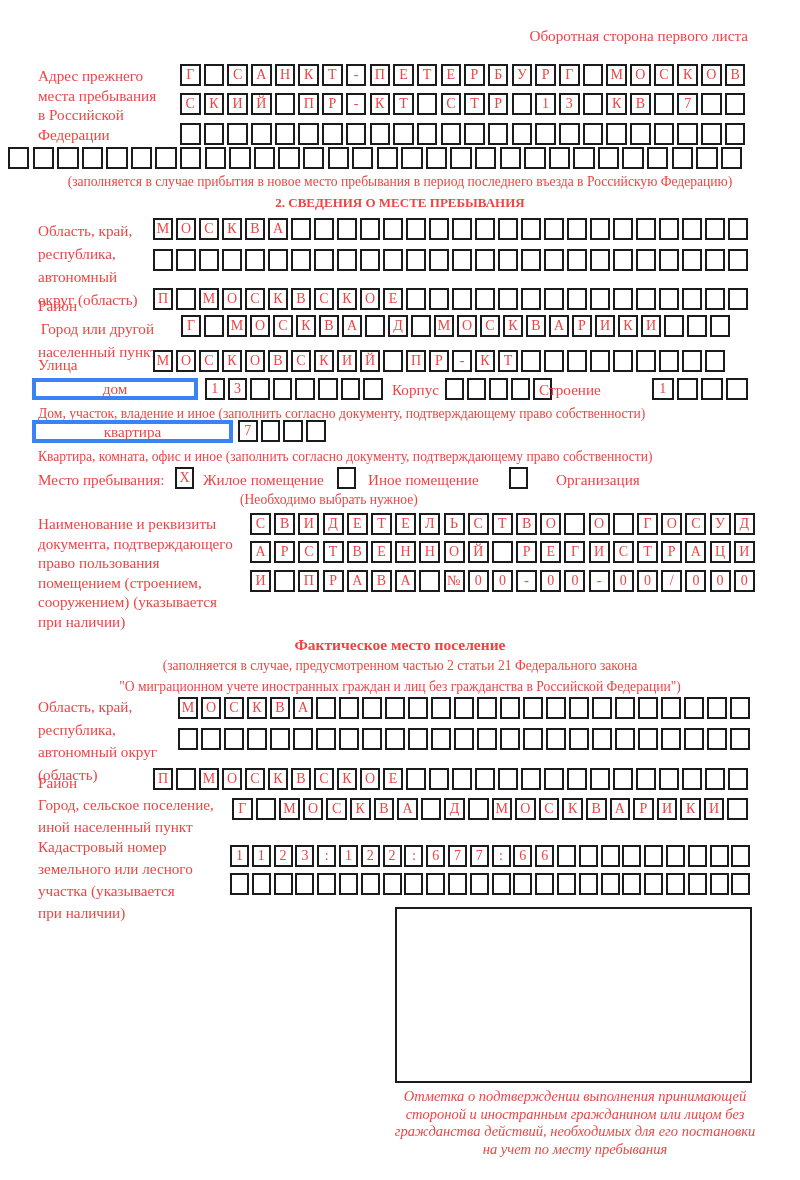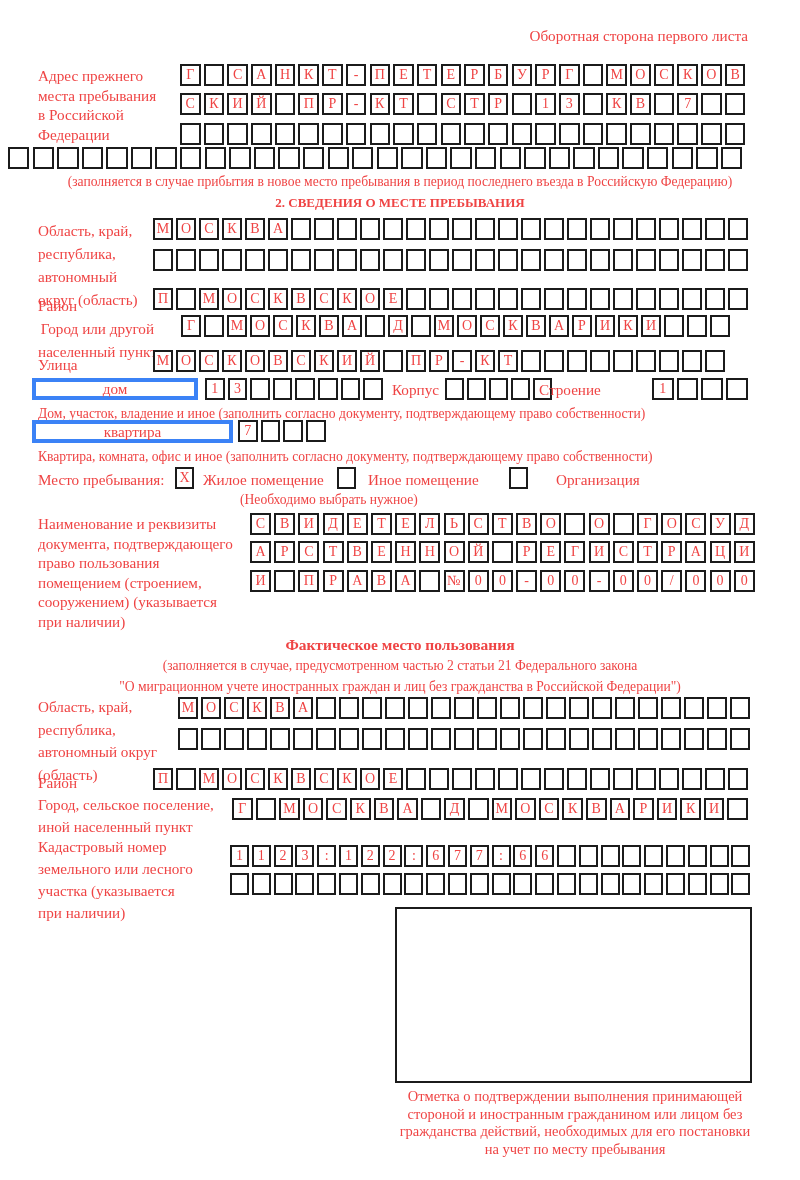--- a/index.html
+++ b/index.html
@@ -438,21 +438,21 @@
       <span class="cell">0</span>
       <span class="cell">-</span>
       <span class="cell">0</span>
       <span class="cell">0</span>
       <span class="cell">/</span>
       <span class="cell">0</span>
       <span class="cell">0</span>
       <span class="cell">0</span>
     </div>
 
-  <div class="abs title center" style="top:636px;font-size:15.5px;">Фактическое место пользования</div>
+  <div class="abs title center" style="top:636px;font-size:15.5px;">Фактическое место поселение</div>
   <div class="abs note center" style="top:658px;">(заполняется в случае, предусмотренном частью 2 статьи 21 Федерального закона</div>
   <div class="abs note center" style="top:679px;">"О миграционном учете иностранных граждан и лиц без гражданства в Российской Федерации")</div>
 
   <div class="abs" style="left:38px;top:696px;">
     <div class="lbl2" style="line-height:22.7px;">Область, край,</div>
     <div class="lbl2" style="line-height:22.7px;">республика,</div>
     <div class="lbl2" style="line-height:22.7px;">автономный округ</div>
     <div class="lbl2" style="line-height:22.7px;">(область)</div>
   </div>
   <div class="cells p230" style="left:178px;top:697px;">
@@ -622,20 +622,20 @@
       <span class="cell"></span>
       <span class="cell"></span>
       <span class="cell"></span>
       <span class="cell"></span>
       <span class="cell"></span>
       <span class="cell"></span>
       <span class="cell"></span>
     </div>
 
   <div class="abs stampbox" style="left:395px;top:907px;width:357px;height:176px;"></div>
-  <div class="abs caption" style="left:385px;top:1088px;width:380px;">
+  <div class="abs caption" style="left:385px;top:1088px;width:380px;font-style:italic;">
     <div>Отметка о подтверждении выполнения принимающей</div>
     <div>стороной и иностранным гражданином или лицом без</div>
     <div>гражданства действий, необходимых для его постановки</div>
     <div>на учет по месту пребывания</div>
   </div>
 
 </div>
 
 </body></html>

